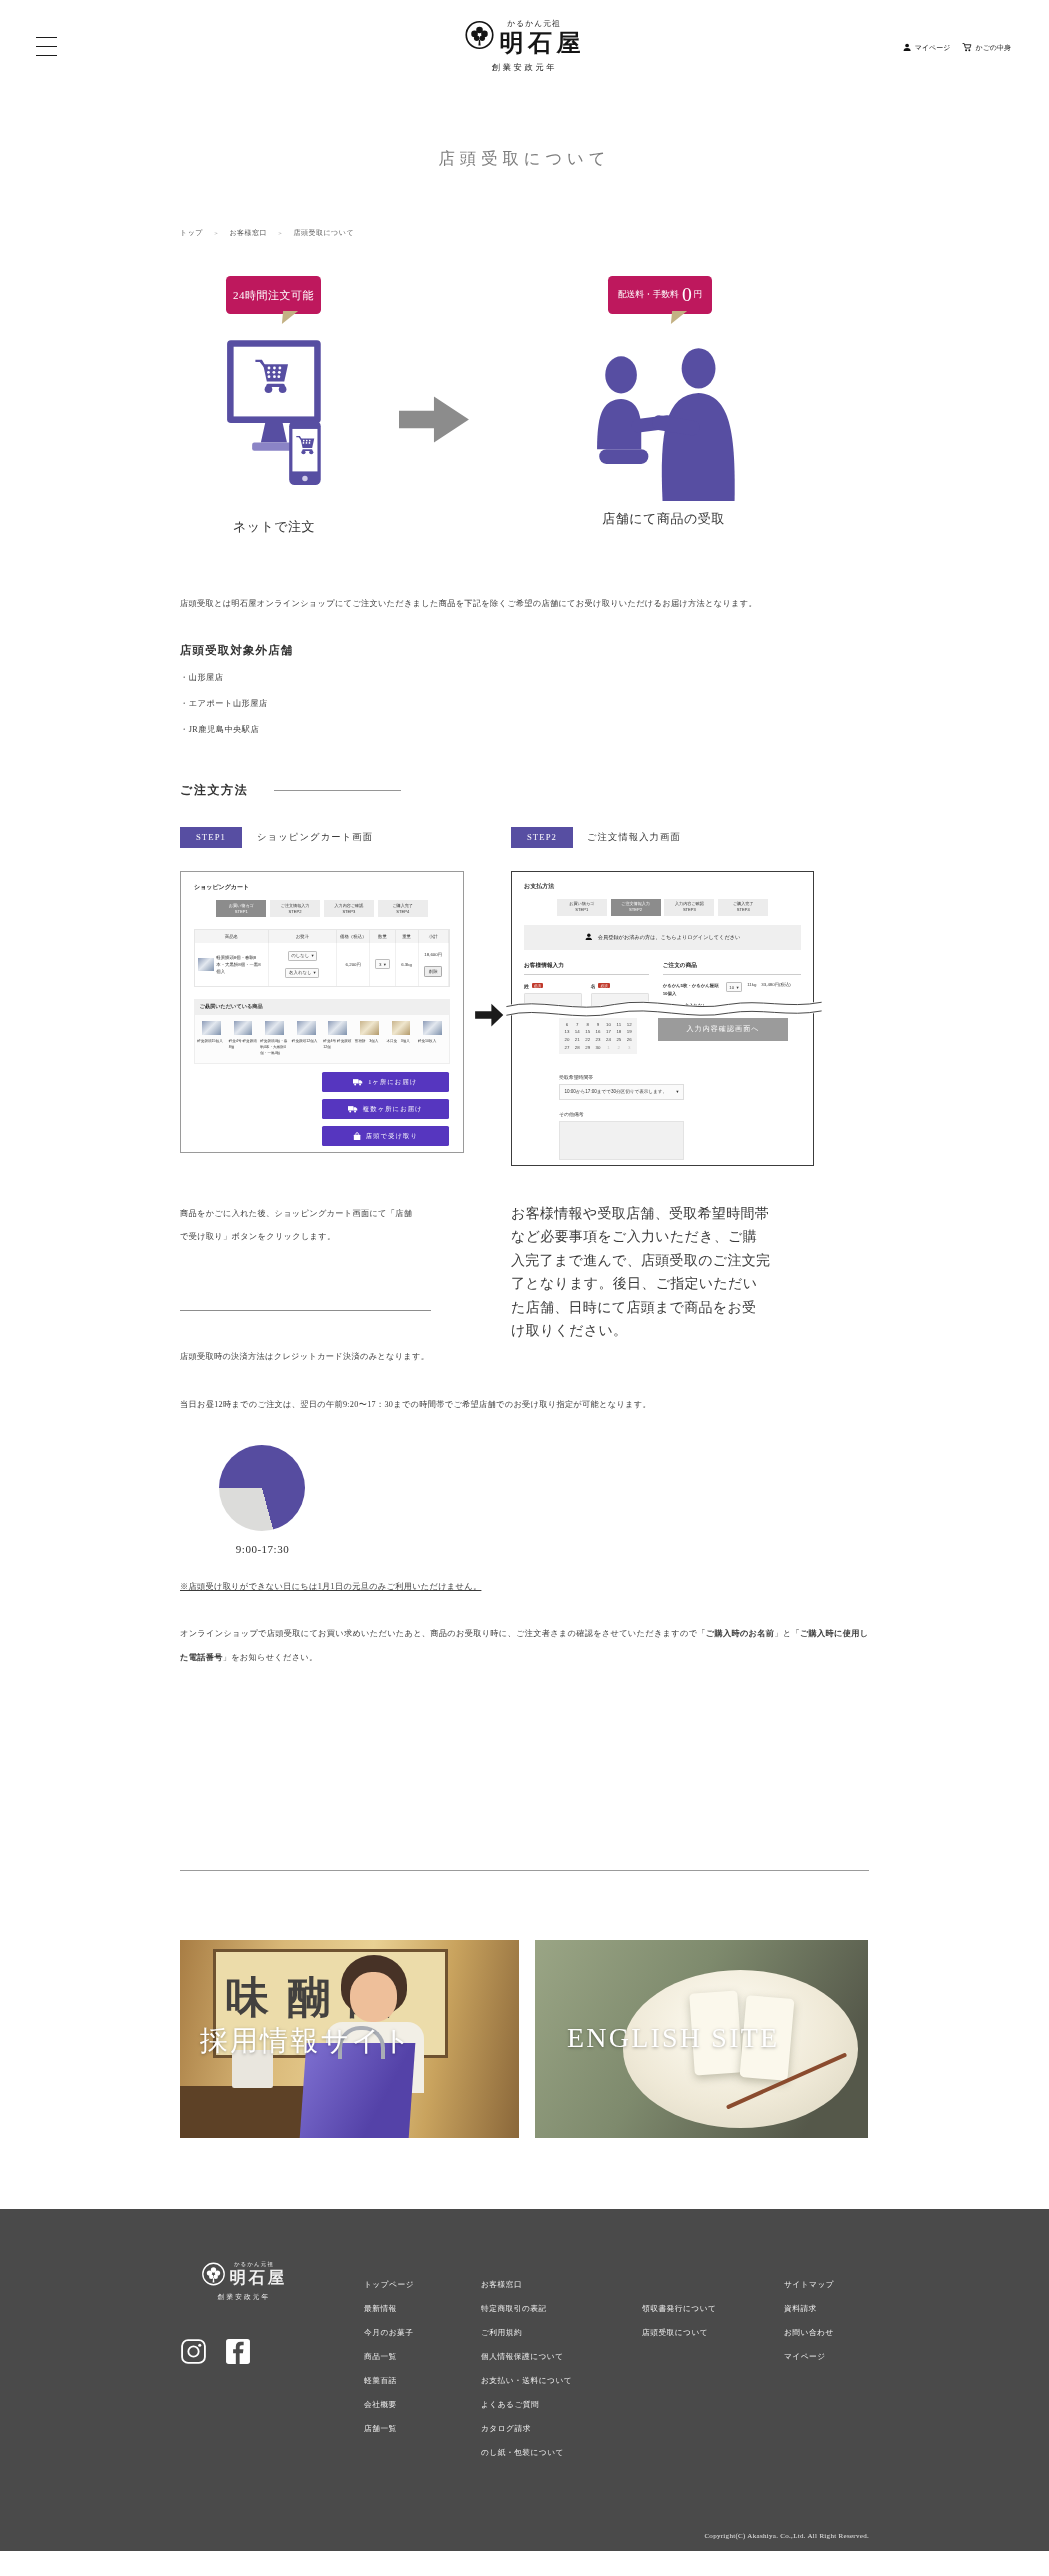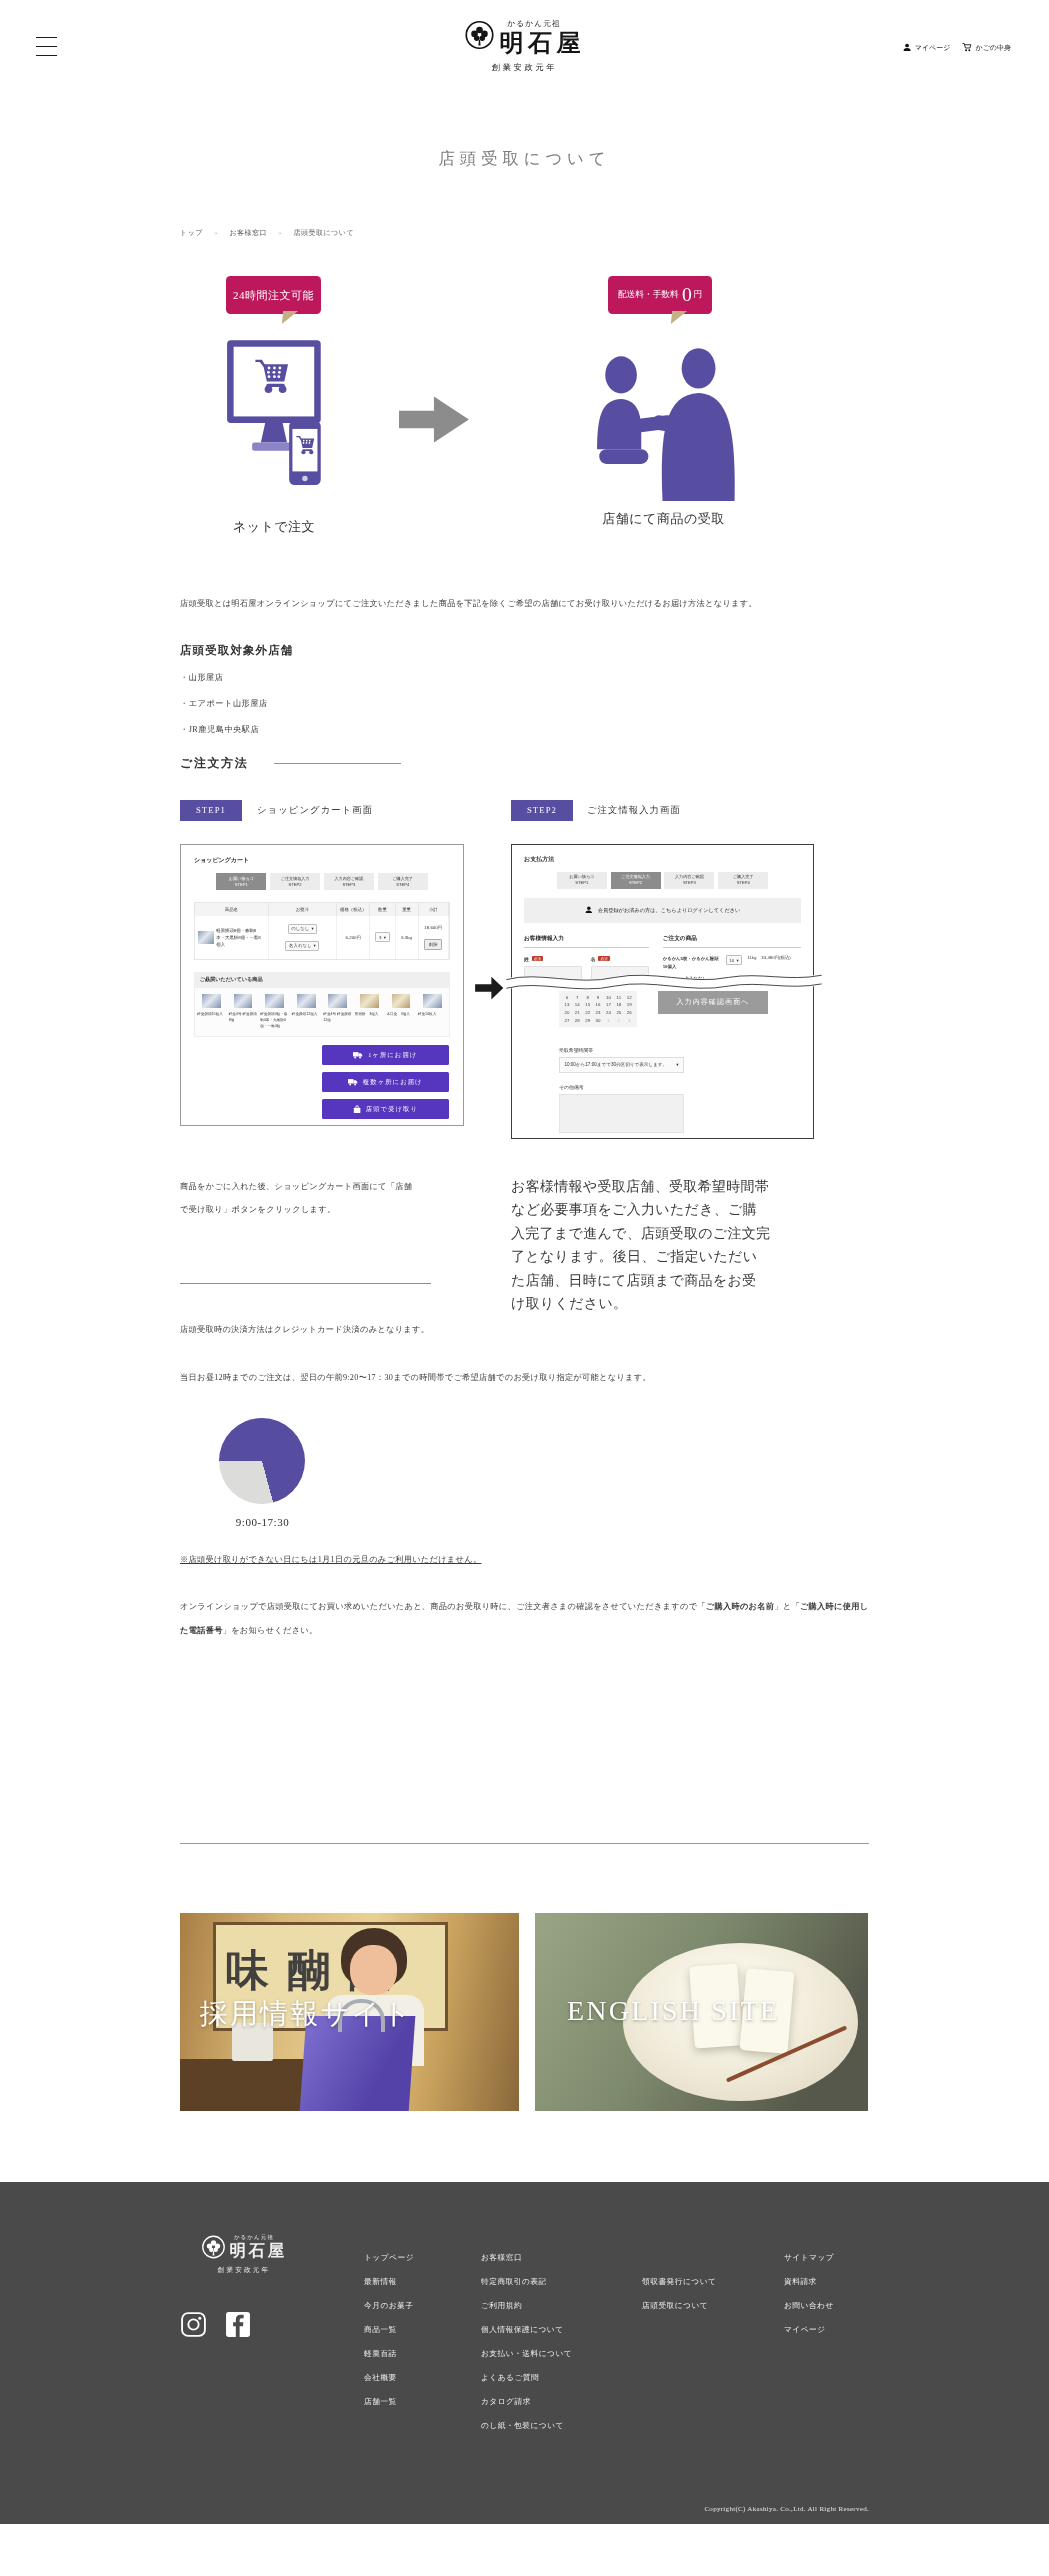--- a/index.html
+++ b/index.html
@@ -38,21 +38,21 @@
   .flow-arrow { position:absolute; left:219px; top:115px; }
   .flow-cap { position:absolute; font-size:13px; color:#333; letter-spacing:0.5px; text-align:center; }
   .cap-net { left:46px; width:96px; top:242px; }
   .cap-shop { left:407px; width:153px; top:234px; }
 
   .intro { margin-top:63px; font-size:8.2px; line-height:1.9; letter-spacing:0.3px; }
   .excluded-h { margin-top:31px; font-size:11.5px; font-weight:bold; color:#333; letter-spacing:1.1px; }
   .excluded-list { list-style:none; margin-top:8.7px; }
   .excluded-list li { font-size:8.2px; margin-top:14.8px; letter-spacing:0.5px; }
 
-  .method-h { margin-top:20px; display:flex; align-items:center; gap:26px; }
+  .method-h { margin-top:47px; display:flex; align-items:center; gap:26px; }
   .method-h .t { font-size:12px; font-weight:bold; letter-spacing:1.6px; color:#333; }
   .method-h .line { width:127px; height:0.5px; background:#969696; }
 
   .steps-head { position:relative; margin-top:28px; height:21px; }
   .step-badge { position:absolute; width:62px; height:21px; background:#574ea2; color:#fff; font-size:8.7px; letter-spacing:1.1px; display:flex; align-items:center; justify-content:center; }
   .step-label { position:absolute; font-size:9.3px; letter-spacing:1.1px; line-height:21px; color:#333; }
   .sb1 { left:0; } .sl1 { left:77px; }
   .sb2 { left:331px; } .sl2 { left:407px; }
 
   
@@ -96,21 +96,21 @@
   .input-box { margin-top:3.8px; height:14px; background:#f3f3f3; border:0.5px solid #e0e0e0; border-radius:1.1px; }
   .order-row { display:flex; gap:4.9px; margin-top:7px; align-items:flex-start; font-family:"Liberation Sans","DejaVu Sans",sans-serif; font-size:4.4px; }
   .order-name { width:42%; font-weight:bold; line-height:1.7; }
   .order-noshi { margin-top:5.5px; font-family:"Liberation Sans","DejaVu Sans",sans-serif; font-size:4.4px; font-weight:bold; }
   .wave { position:absolute; left:-6.6px; top:127px; z-index:5; }
   .cal { position:absolute; left:47px; top:146px; display:grid; grid-template-columns:repeat(7,10.4px); row-gap:2.7px; background:#f3f3f3; padding:3.8px 2.7px; font-family:"Liberation Sans","DejaVu Sans",sans-serif; font-size:4.4px; text-align:center; color:#444; }
   .cal span.mut { color:#c2c2c2; }
   .fs-label { position:absolute; left:47px; font-family:"Liberation Sans","DejaVu Sans",sans-serif; font-size:4.9px; color:#333; }
   .time-select { position:absolute; left:47px; top:212px; width:125px; height:16px; background:#fafafa; border:0.5px solid #ddd; display:flex; align-items:center; justify-content:space-between; padding:0 4.4px; font-family:"Liberation Sans","DejaVu Sans",sans-serif; font-size:4.6px; color:#333; }
   .memo-box { position:absolute; left:47px; top:249px; width:125px; height:39px; background:#f1f1f1; border:0.5px solid #e3e3e3; }
-  .confirm-btn { position:absolute; left:146px; top:146px; width:110px; height:23px; background:#9b9b9b; color:#fff; display:flex; align-items:center; justify-content:center; font-size:7px; letter-spacing:1.1px; }
+  .confirm-btn { position:absolute; left:146px; top:146px; width:130px; height:23px; background:#9b9b9b; color:#fff; display:flex; align-items:center; justify-content:center; font-size:7px; letter-spacing:1.1px; }
 
   .captions { position:relative; margin-top:24.6px; height:96px; }
   .cap-left { position:absolute; left:0; width:235px; font-size:8.2px; line-height:23.5px; letter-spacing:0.3px; }
   .cap-right { position:absolute; left:331px; width:260px; font-size:14px; line-height:23.5px; letter-spacing:0.3px; }
 
   .divider-partial { margin-top:12.6px; width:251px; height:0.5px; background:#8d8d8d; }
   .note { font-size:8.2px; letter-spacing:0.3px; line-height:23.5px; }
   .n1 { margin-top:34px; } .n2 { margin-top:25px; } .n3 { margin-top:20px;text-decoration:underline; } .n4 { margin-top:24px;font-family:Liberation Serif, serif; }
   .pie-block { margin-top:28px; margin-left:39px; width:87px; text-align:center; }
   .pie { width:86px; height:86px; border-radius:50%; }

